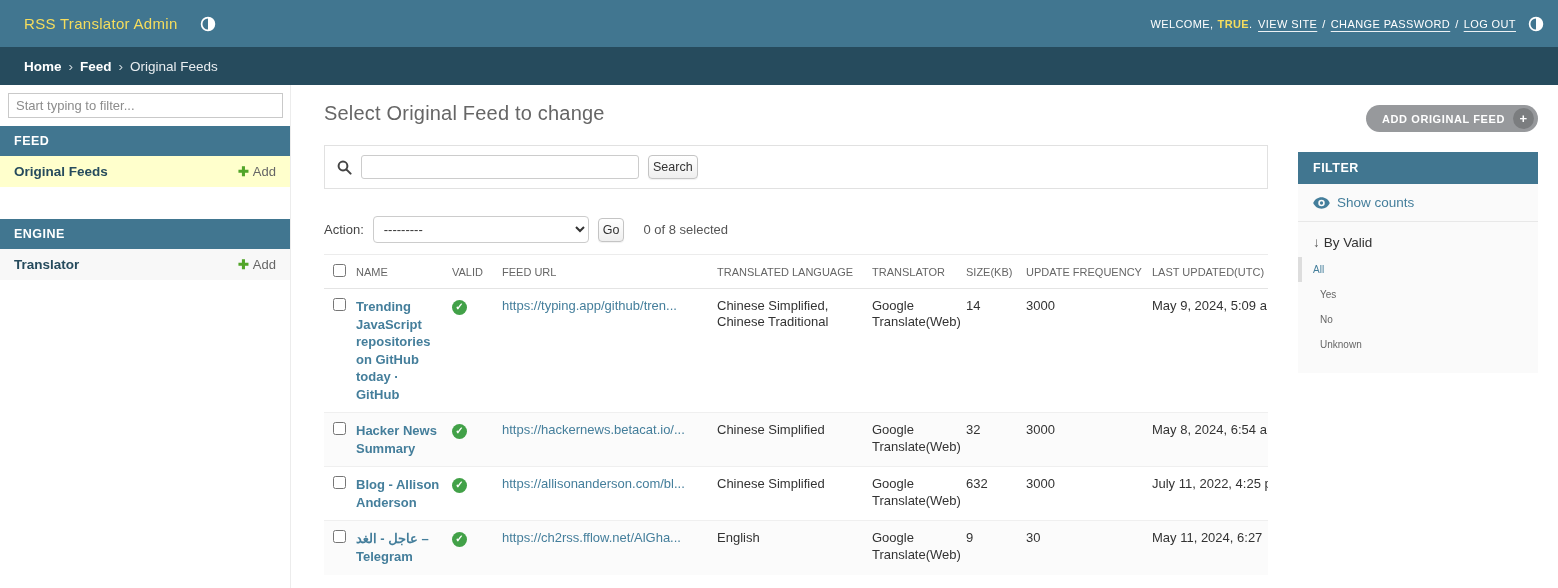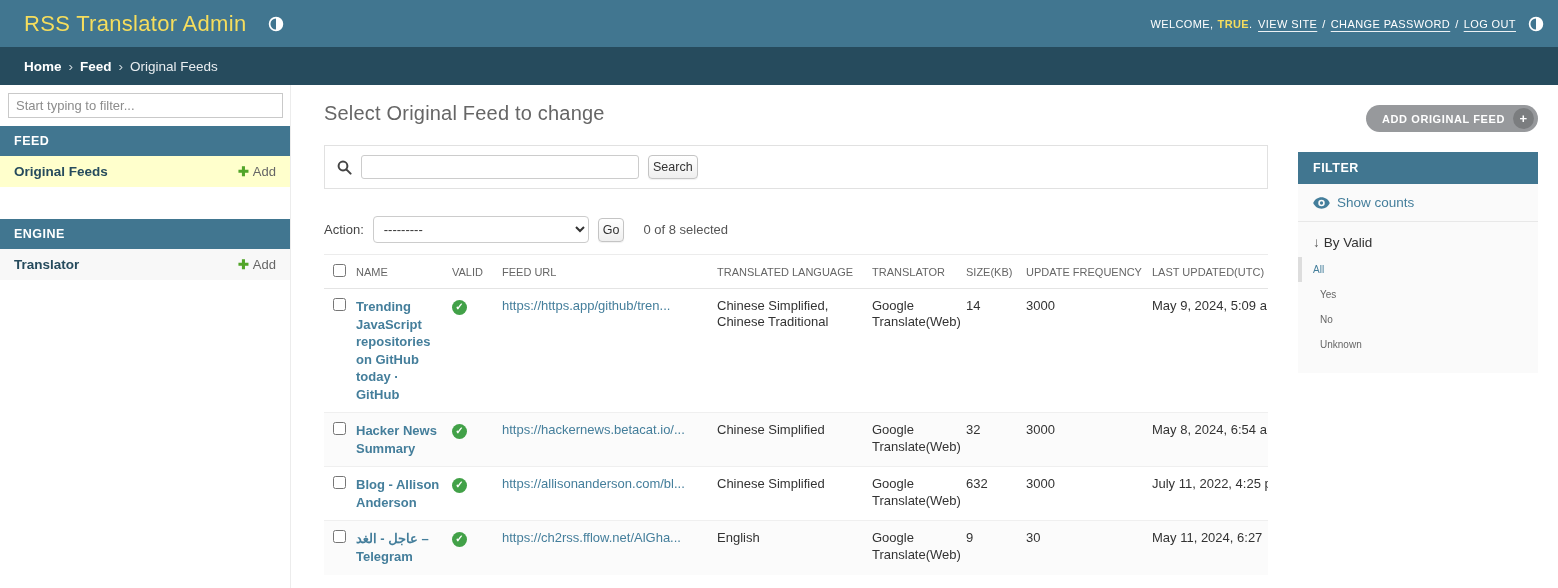--- a/index.html
+++ b/index.html
@@ -8,21 +8,21 @@
     font-family: "Liberation Sans", sans-serif;
     background: #fff; color: #333; font-size: 13px;
   }
   a { text-decoration: none; cursor: pointer; }
 
   
   .app-header {
     height: 47px; background: #417690; display: flex;
     align-items: center; padding: 0 14px 0 24px;
   }
-  .site-title { color: #f5dd5d; font-size: 22px; font-weight: 400; letter-spacing: 0.3px; }
+  .site-title { color: #f5dd5d; font-size: 15px; font-weight: 400; letter-spacing: 0.3px; }
   .title-toggle { margin-left: 22px; display: inline-flex; cursor: pointer; }
   .user-tools {
     margin-left: auto; color: #fff; font-size: 11px; letter-spacing: 0.4px;
     display: flex; align-items: center; white-space: nowrap;
   }
   .user-tools .uname { color: #f5dd5d; font-weight: bold; margin-left: 4px; }
   .user-tools a { color: #fff; text-decoration: underline; text-underline-offset: 3px; text-decoration-color: rgba(255,255,255,.9); margin: 0 2px; }
   .user-tools .sep { margin: 0 3px; }
   .user-tools .theme-toggle { margin-left: 10px; display: inline-flex; cursor: pointer; }
 
@@ -248,21 +248,21 @@
             <th>SIZE(KB)</th>
             <th>UPDATE FREQUENCY</th>
             <th>LAST UPDATED(UTC)</th>
           </tr>
         </thead>
       <tbody id="table-body">
           <tr>
             <td class="cb"><input type="checkbox" style=""></td>
             <td><a class="name-link">Trending JavaScript repositories on GitHub today · GitHub</a></td>
             <td><span class="valid-icon">✓</span></td>
-            <td class="url"><a class="url-link">https://https.app/github/tren...</a></td>
+            <td class="url"><a class="url-link">https://typing.app/github/tren...</a></td>
             <td>Chinese Simplified, Chinese Traditional</td>
             <td>Google Translate(Web)</td>
             <td>14</td>
             <td>3000</td>
             <td class="updated">May 9, 2024, 5:09 a.</td>
           </tr>
           <tr>
             <td class="cb"><input type="checkbox" style=""></td>
             <td><a class="name-link">Hacker News Summary</a></td>
             <td><span class="valid-icon">✓</span></td>

